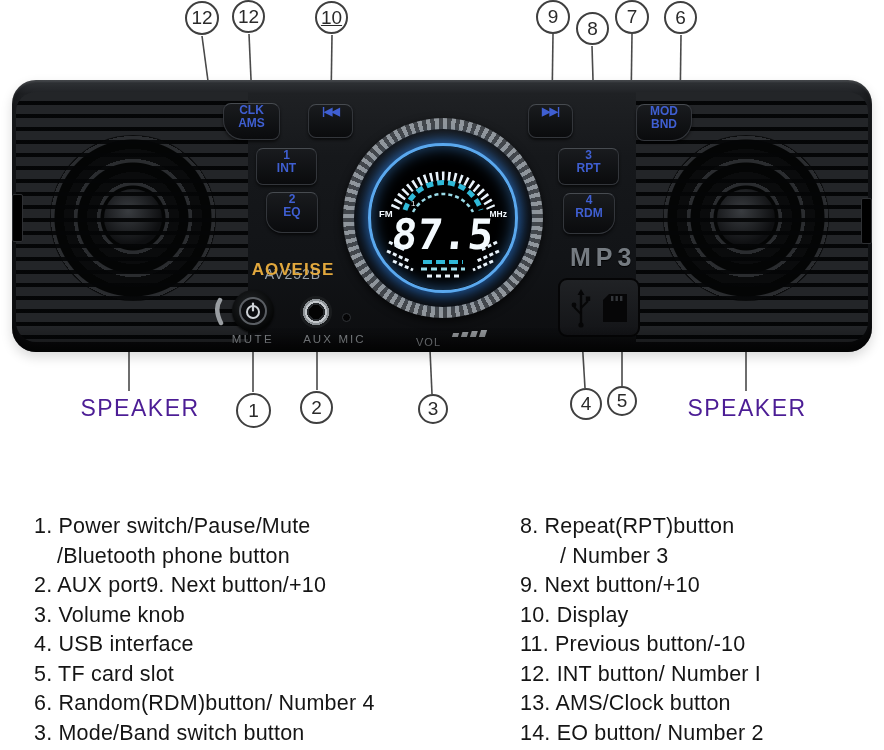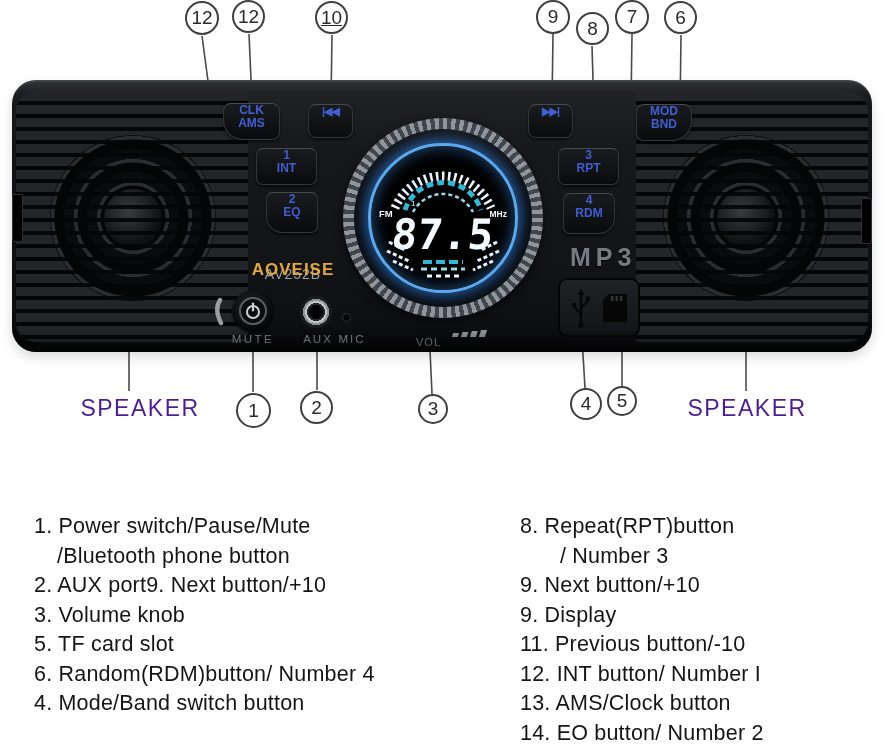--- a/index.html
+++ b/index.html
@@ -256,28 +256,29 @@
     </div>
 
   <div class="spk-label" style="left:60px;top:395px;">SPEAKER</div>
   <div class="spk-label" style="left:667px;top:395px;">SPEAKER</div>
 
   <div class="legend" style="left:34px;top:512px;">
     <div class="ln">1. Power switch/Pause/Mute</div>
     <div class="ln ind1">/Bluetooth phone button</div>
     <div class="ln">2. AUX port9. Next button/+10</div>
     <div class="ln">3. Volume knob</div>
+    <div class="ln">4. USB interface</div>
     <div class="ln">5. TF card slot</div>
     <div class="ln">6. Random(RDM)button/ Number 4</div>
-    <div class="ln">4. Mode/Band switch button</div>
+    <div class="ln">3. Mode/Band switch button</div>
   </div>
   <div class="legend" style="left:520px;top:512px;">
     <div class="ln">8. Repeat(RPT)button</div>
     <div class="ln ind2">/ Number 3</div>
     <div class="ln">9. Next button/+10</div>
-    <div class="ln">9. Display</div>
+    <div class="ln">10. Display</div>
     <div class="ln">11. Previous button/-10</div>
     <div class="ln">12. INT button/ Number I</div>
     <div class="ln">13. AMS/Clock button</div>
     <div class="ln">14. EO button/ Number 2</div>
   </div>
 
 </div>
 
 </body></html>

